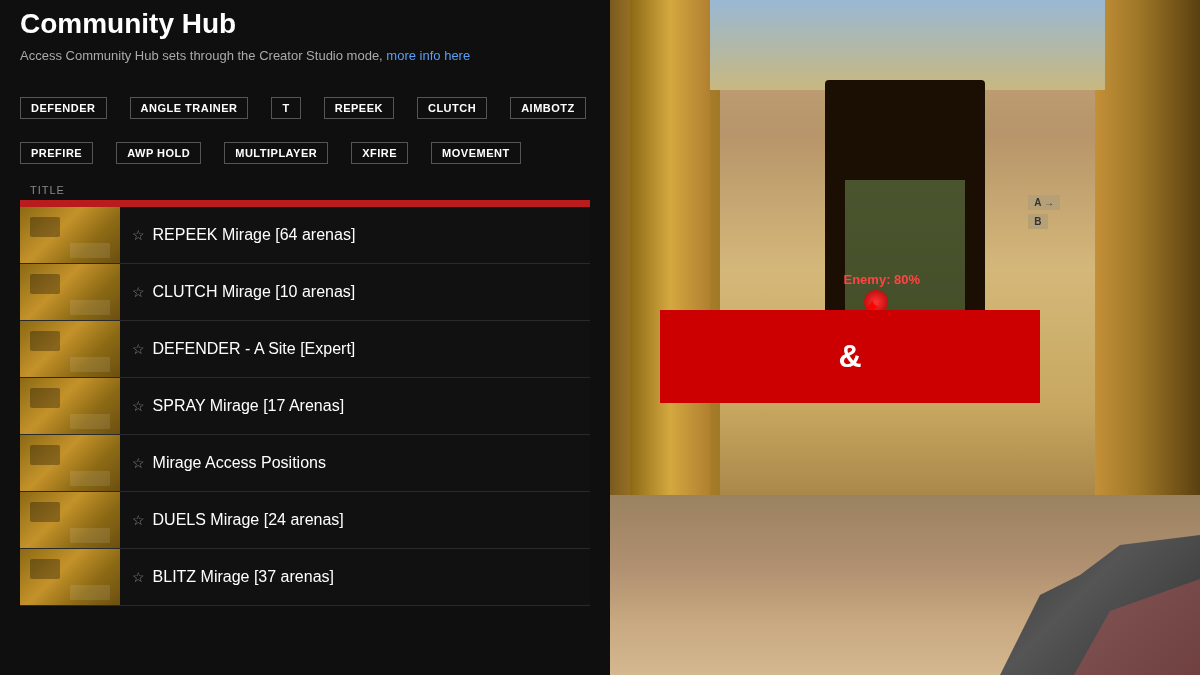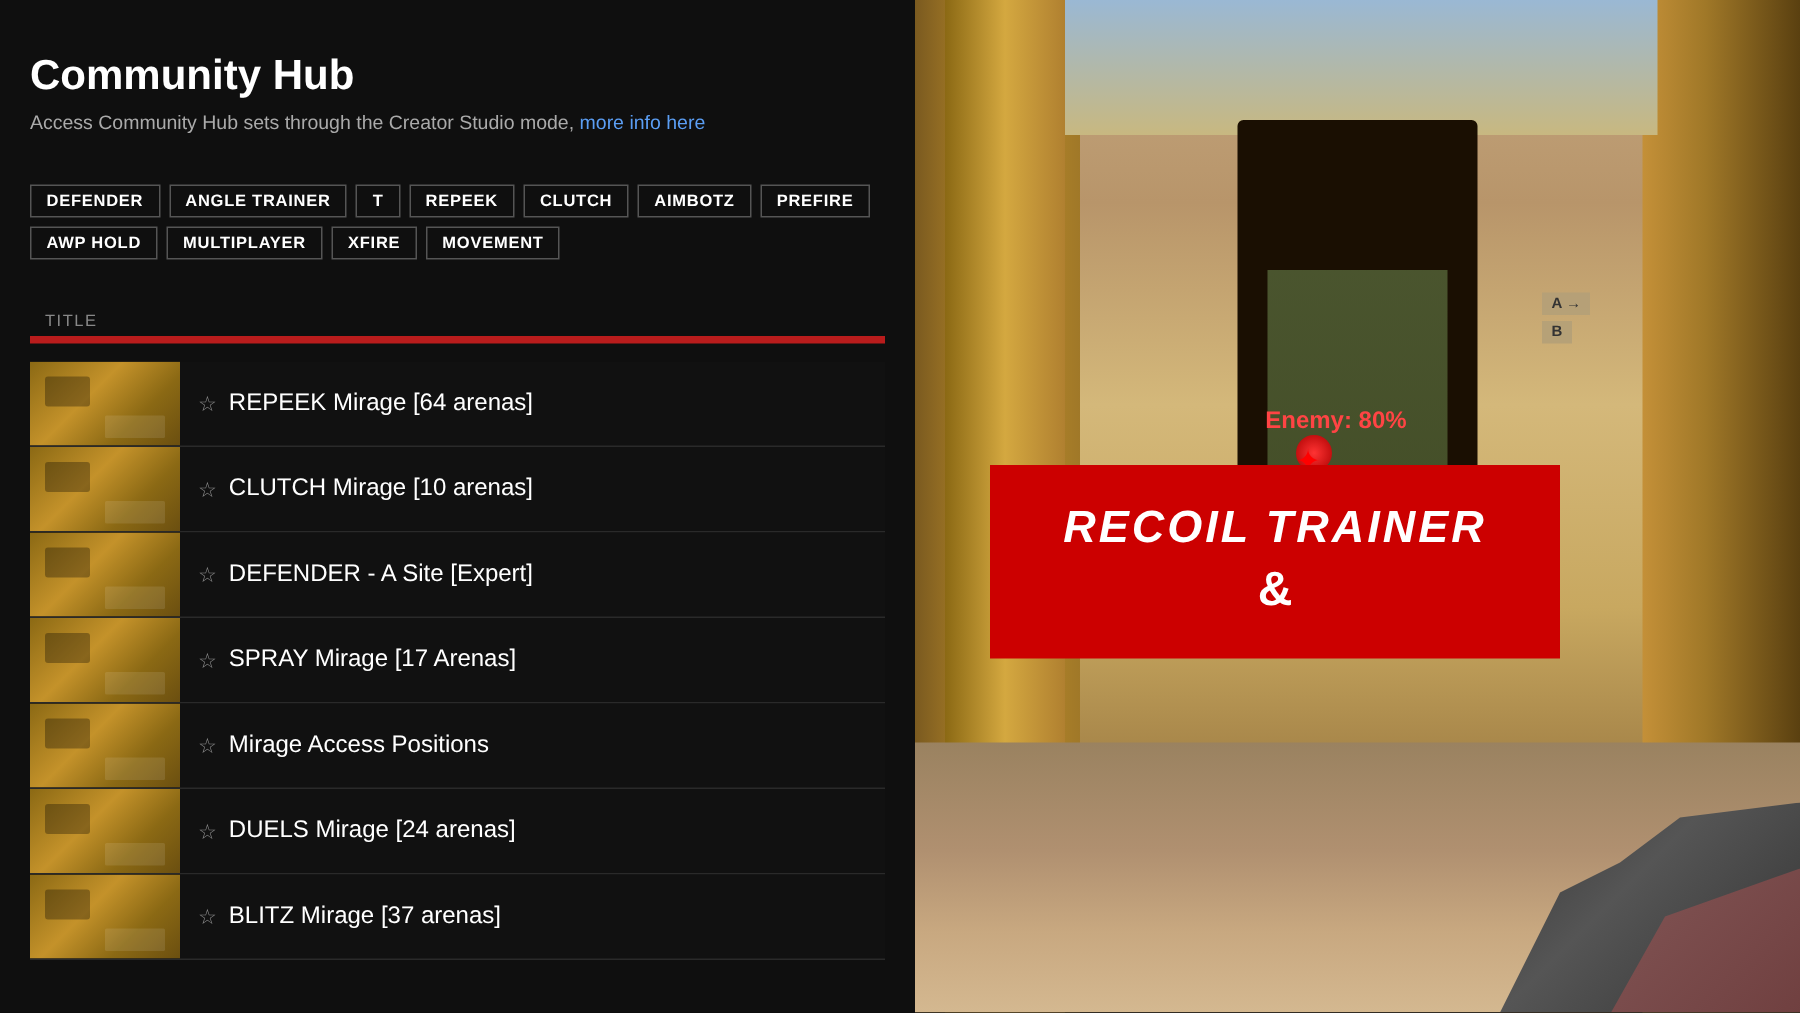--- a/index.html
+++ b/index.html
@@ -12,21 +12,21 @@
       display: flex;
       flex-direction: row;
     }
 
     
     .left-panel {
       width: 610px;
       height: 675px;
       background: #0f0f0f;
       color: #fff;
-      padding: 34px 20px 10px 20px;
+      padding: 8px 20px 10px 20px;
       overflow: hidden;
       flex-shrink: 0;
     }
 
     .page-title {
       font-size: 28px;
       font-weight: bold;
       color: #ffffff;
       margin-bottom: 8px;
     }
@@ -38,43 +38,43 @@
     }
 
     .subtitle a {
       color: #5b9ef4;
       text-decoration: none;
     }
 
     .tags-container {
       display: flex;
       flex-wrap: wrap;
-      gap: 6px;
-      margin-bottom: 31px;
+      gap: 23px;
+      margin-bottom: 16px;
     }
 
     .tag {
       border: 1px solid #555;
       color: #ffffff;
       padding: 4px 10px;
       font-size: 11px;
       font-weight: bold;
       cursor: pointer;
       letter-spacing: 0.5px;
       background: transparent;
     }
 
     
     .table-header {
       padding: 4px 10px;
       font-size: 11px;
       color: #888;
       letter-spacing: 1px;
-      border-bottom: 5px solid #b91c1c;
-      margin-bottom: 12px;
+      border-bottom: 7px solid #b91c1c;
+      margin-bottom: 0;
     }
 
     .list-items {
       overflow-y: auto;
       max-height: 470px;
     }
 
     .list-item {
       display: flex;
       align-items: center;
@@ -174,21 +174,21 @@
       background: radial-gradient(circle, #ff3333, #aa0000);
       border-radius: 50%;
       position: relative;
     }
 
     .enemy-label {
       position: absolute;
       top: -18px;
       left: -20px;
       color: #ff4444;
-      font-size: 16px;
+      font-size: 13px;
       font-weight: bold;
       white-space: nowrap;
       text-align: right;
     }
 
     
     .gun-element {
       position: absolute;
       bottom: 0;
       right: 0;
@@ -556,17 +556,16 @@
       <div class="enemy-dot"></div>
     </div>
 
     <div class="blood-splatter">✦</div>
 
     <div class="gun-element"></div>
     <div class="hand-element"></div>
 
 
     <div class="promo-banner">
-      <div class="promo-text-line1">RECOIL TRAINER</div>
       <span class="promo-ampersand">&amp;</span>
     </div>
   </div>
 </div>
 
 </body></html>

